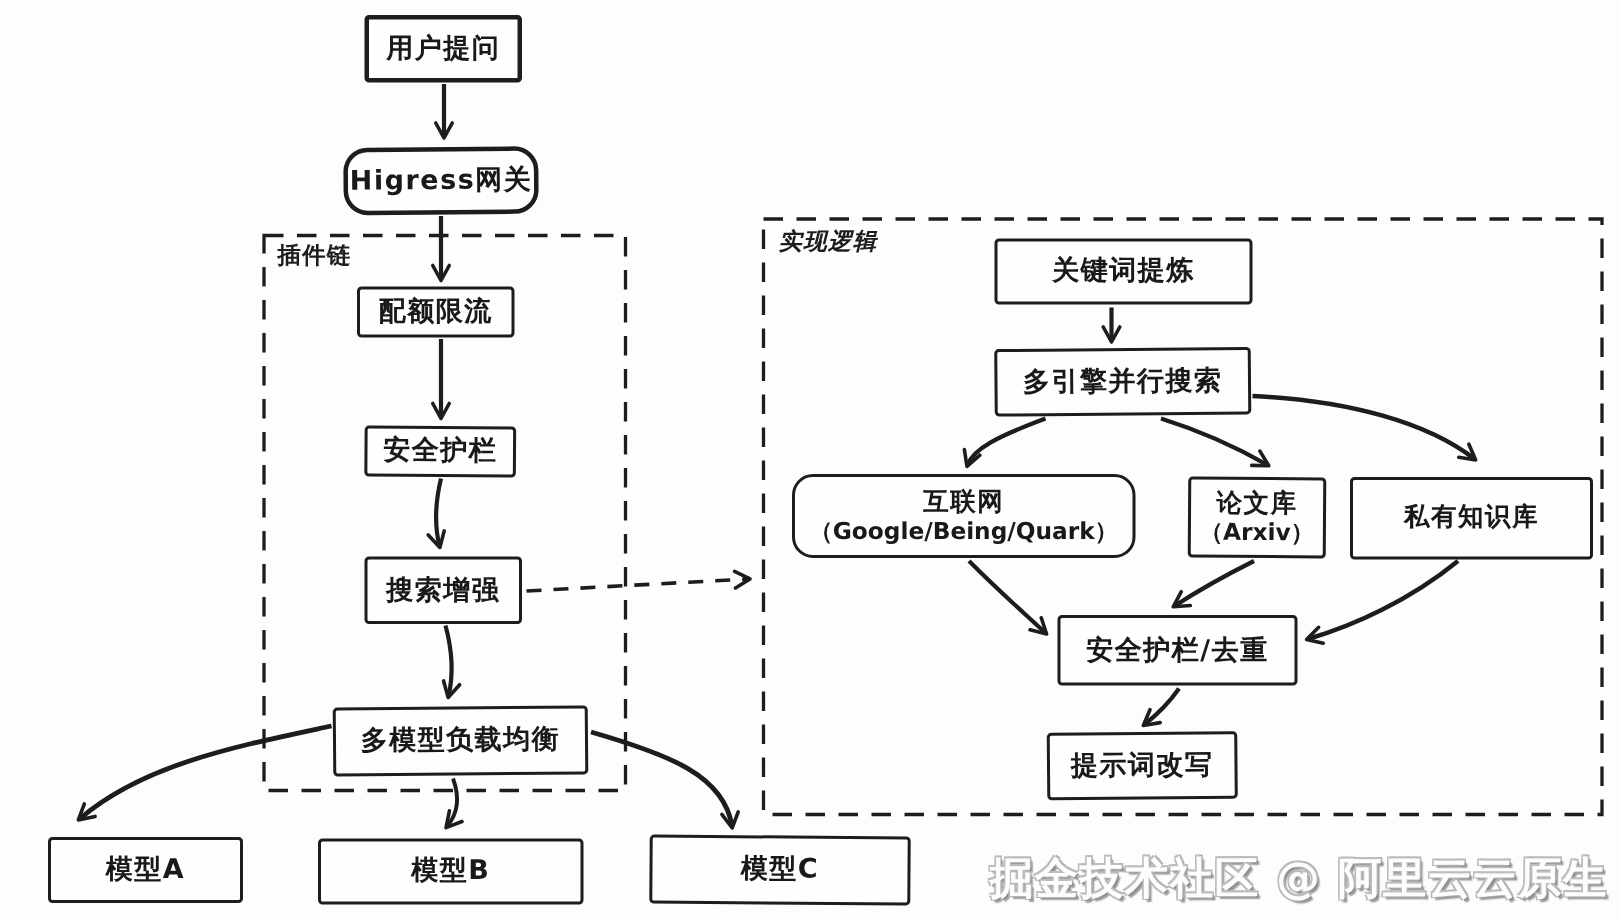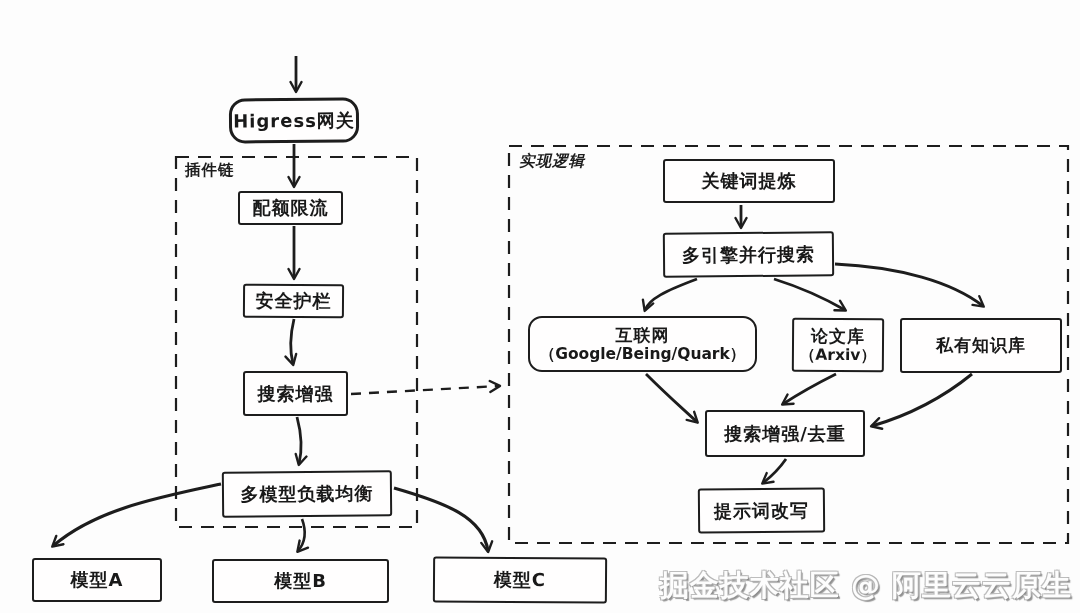--- a/index.html
+++ b/index.html
@@ -101,20 +101,23 @@
     <path d="M835,264 C900,267 952,282 983,306" fill="none" stroke="#1d1d1d" stroke-width="3" marker-end="url(#vhead)"></path>
     <path d="M646,374 C668,396 682,408 697,422" fill="none" stroke="#1d1d1d" stroke-width="2.8" marker-end="url(#vhead)"></path>
     <path d="M836,374 Q806,389 783,404" fill="none" stroke="#1d1d1d" stroke-width="2.8" marker-end="url(#vhead)"></path>
     <path d="M972,374 C940,400 903,417 872,426" fill="none" stroke="#1d1d1d" stroke-width="3" marker-end="url(#vhead)"></path>
     <path d="M786,459 Q777,472 763,483" fill="none" stroke="#1d1d1d" stroke-width="2.8" marker-end="url(#vhead)"></path>
   </svg>
 
   <div class="group-label" style="left:185px; top:160px;">插件链</div>
   <div class="group-label" style="left:519px; top:151px;font-style:italic;">实现逻辑</div>
 
+  <div class="node" style="left:243px; top:10px; width:105px; height:45px; border-width:3px;">
+    <span>用户提问</span>
+  </div>
 
   <div class="node rounded tilt-l" style="left:229px; top:98px; width:130px; height:45px; border-width:3px;">
     <span>Higress网关</span>
   </div>
 
   <div class="node" style="left:238px; top:191px; width:105px; height:34px;">
     <span>配额限流</span>
   </div>
 
   <div class="node tilt-r" style="left:243px; top:284px; width:101px; height:34px;">
@@ -157,21 +160,21 @@
   <div class="node tilt-r" style="left:792px; top:318px; width:92px; height:54px; font-size:17px;">
     <span>论文库</span>
     <span class="sub">（Arxiv）</span>
   </div>
 
   <div class="node" style="left:900px; top:318px; width:162px; height:55px; font-size:17px;">
     <span>私有知识库</span>
   </div>
 
   <div class="node" style="left:705px; top:410px; width:160px; height:47px;">
-    <span>搜索增强/去重</span>
+    <span>安全护栏/去重</span>
   </div>
 
   <div class="node tilt-l" style="left:698px; top:488px; width:127px; height:45px;">
     <span>提示词改写</span>
   </div>
 
   <div id="watermark">掘金技术社区 @ 阿里云云原生</div>
 
 </div>
 

